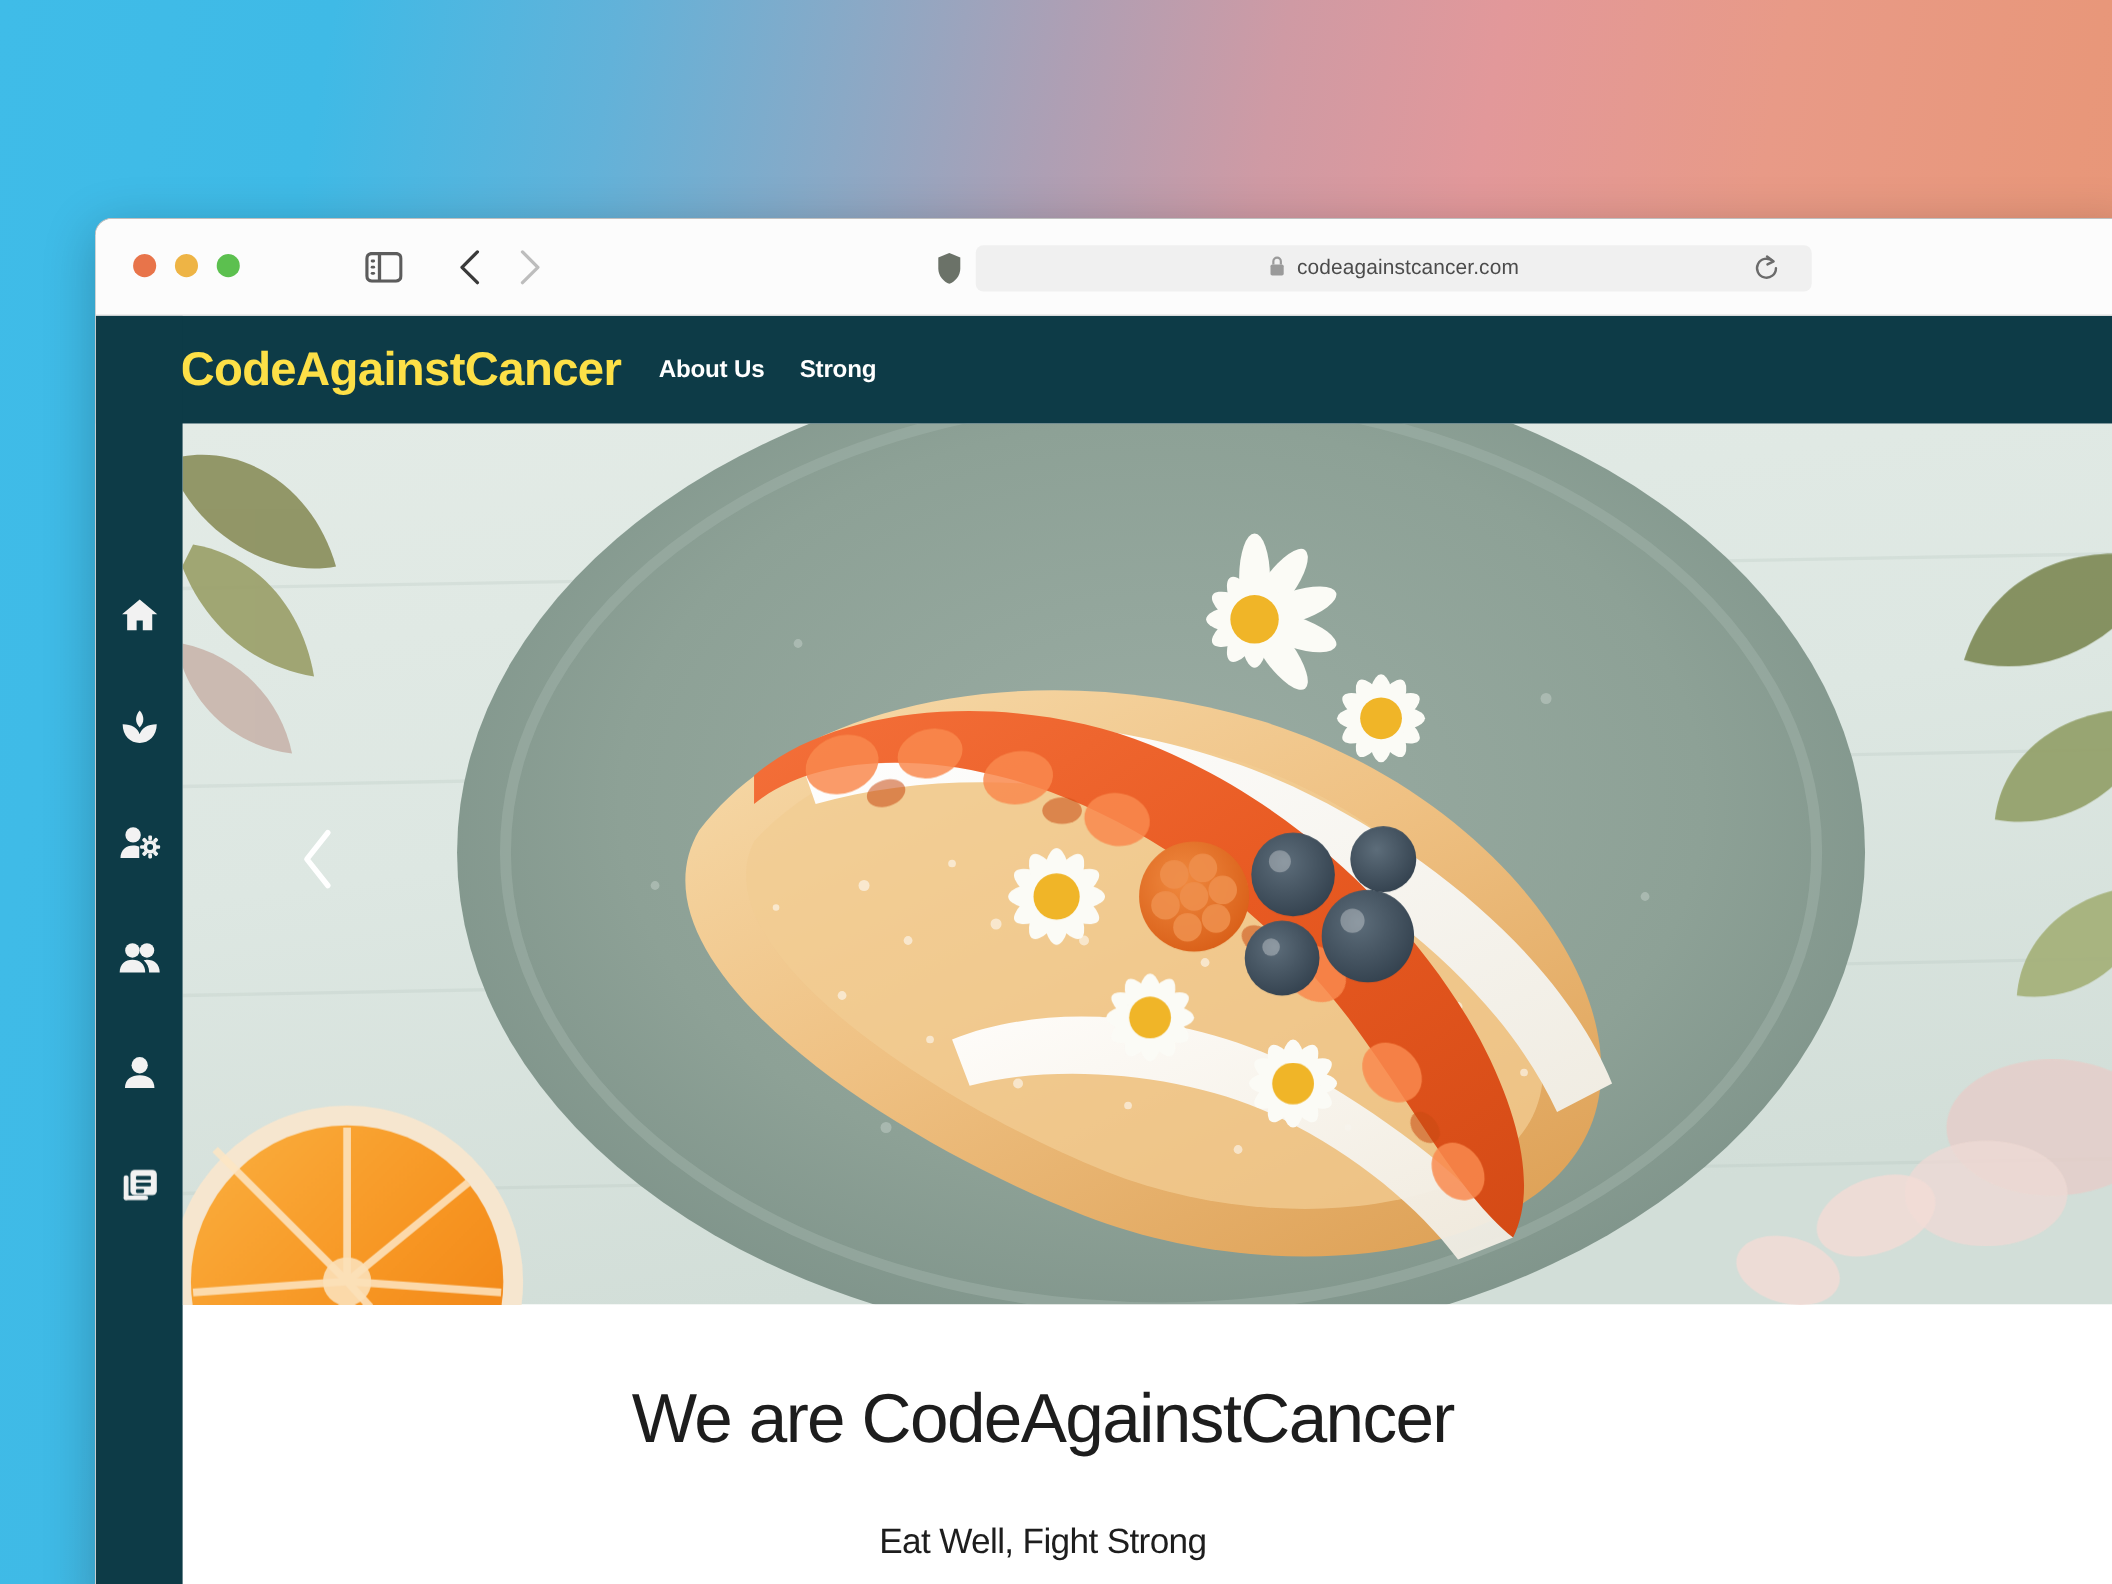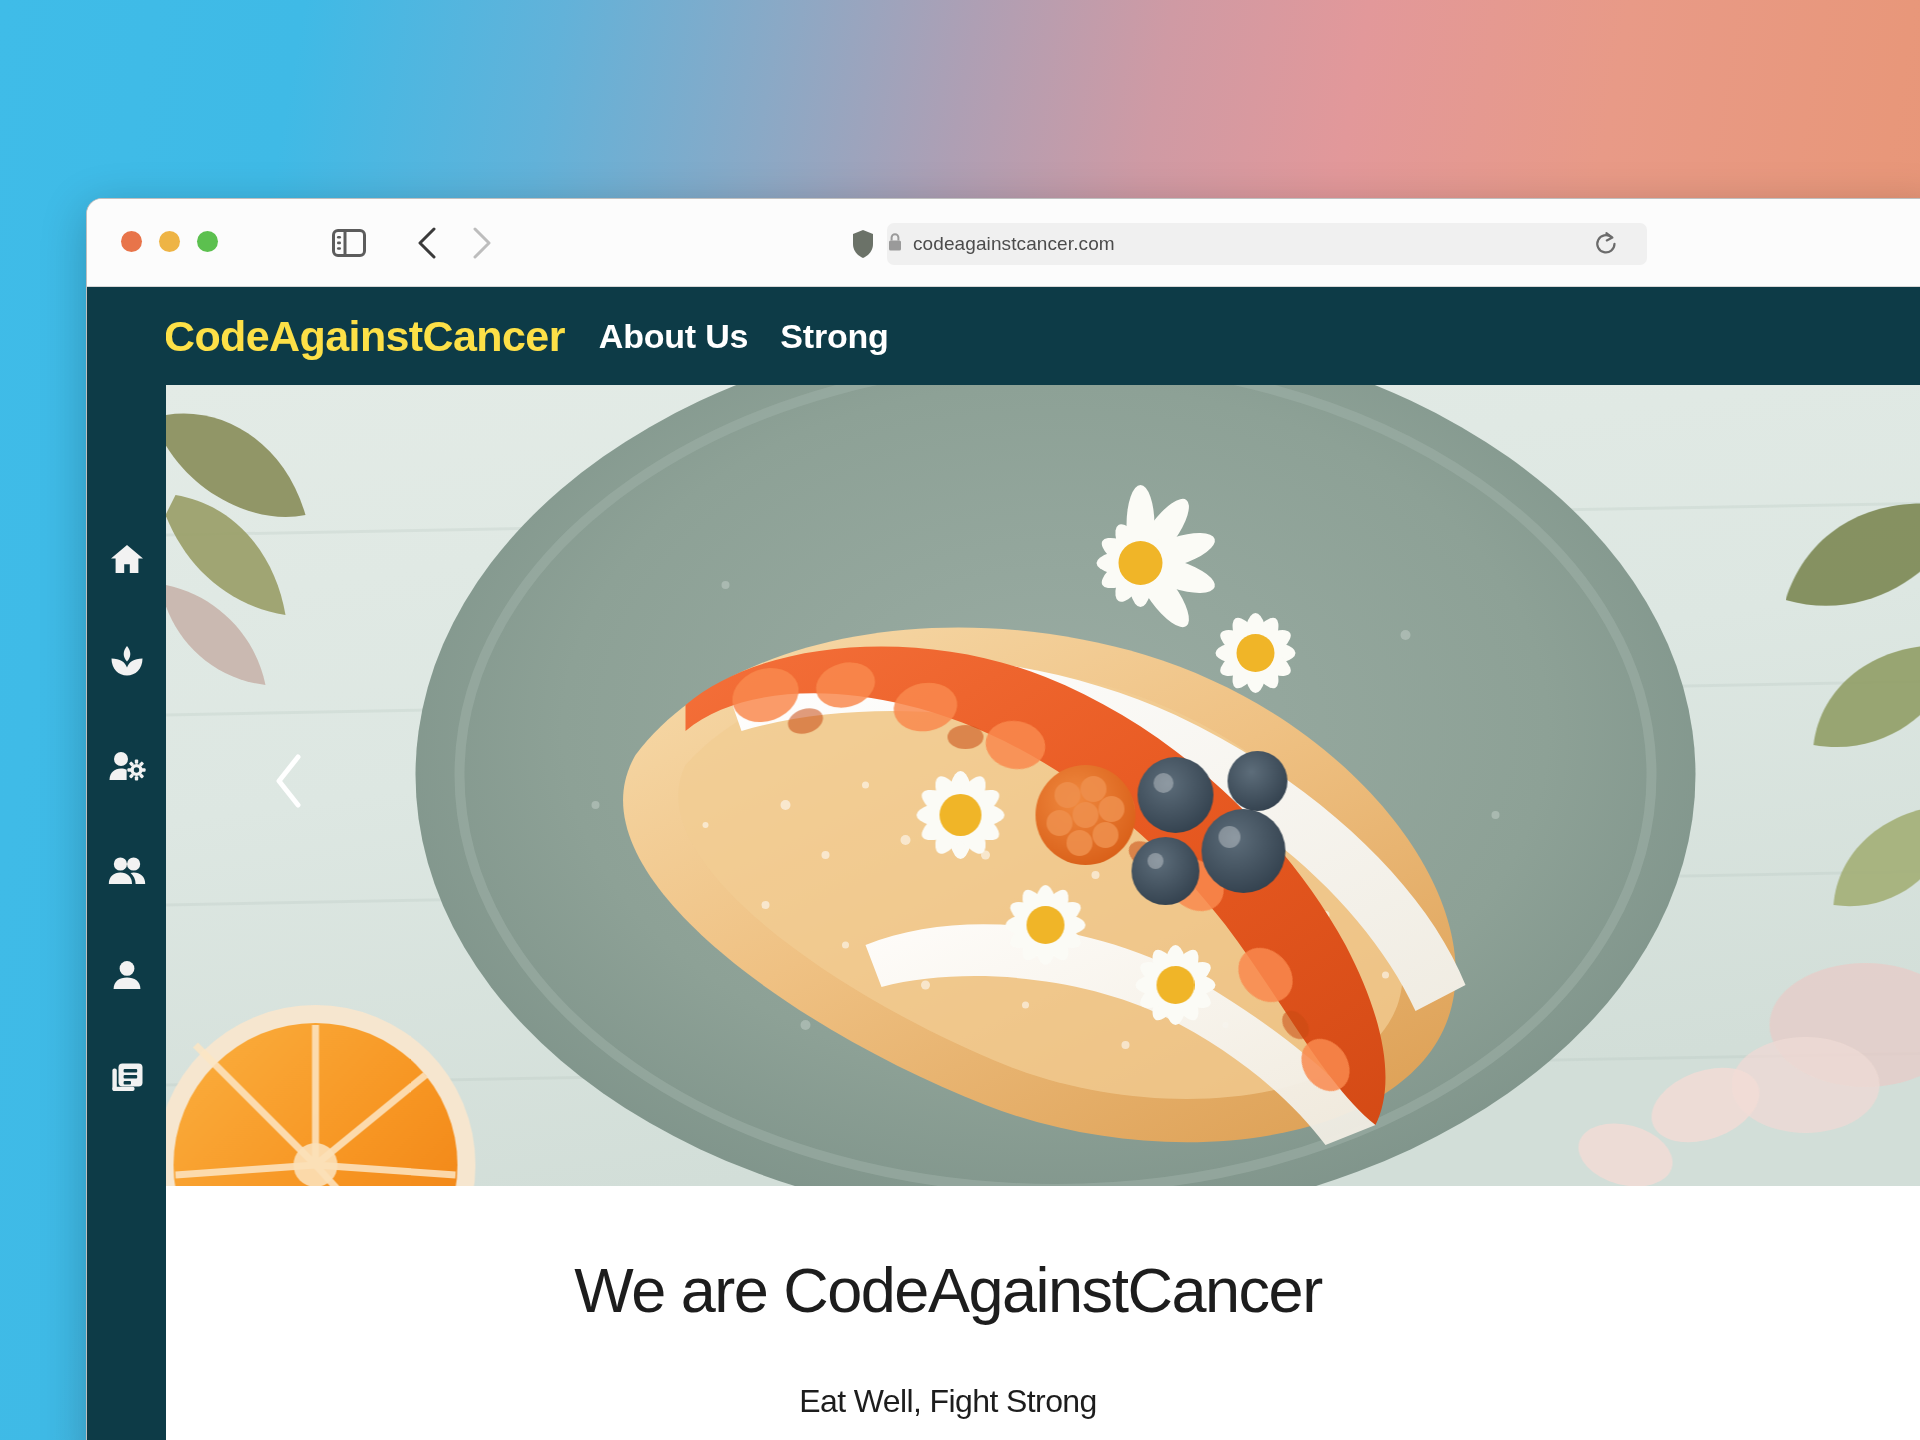--- a/index.html
+++ b/index.html
@@ -86,21 +86,21 @@
   #url-bar {
     position: absolute;
     left: 800px;
     top: 24px;
     width: 760px;
     height: 42px;
     background: #f0f0f0;
     border-radius: 7px;
     display: flex;
     align-items: center;
-    justify-content: flex-start;
+    justify-content: center;
     gap: 10px;
   }
   #url-text {
     font-size: 19px;
     color: #4c4c4c;
     letter-spacing: 0.1px;
     font-family: "Liberation Sans", sans-serif;
   }
   #reload-button {
     position: absolute;
@@ -168,21 +168,21 @@
     white-space: nowrap;
   }
   #primary-nav {
     display: flex;
     align-items: center;
     gap: 32px;
     margin-left: 34px;
   }
   .nav-link {
     color: #ffffff;
-    font-size: 34px;
+    font-size: 22px;
     font-weight: bold;
     letter-spacing: -0.2px;
     white-space: nowrap;
     text-decoration: none;
     cursor: pointer;
   }
 
   
   #hero-carousel {
     position: absolute;

